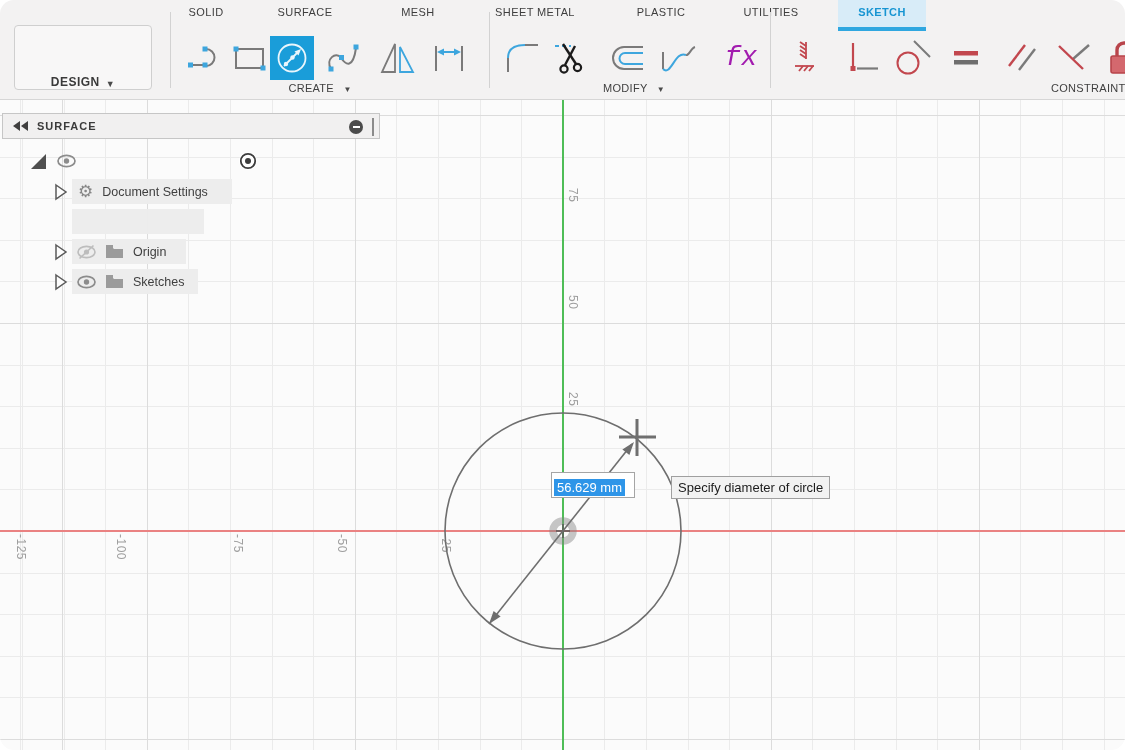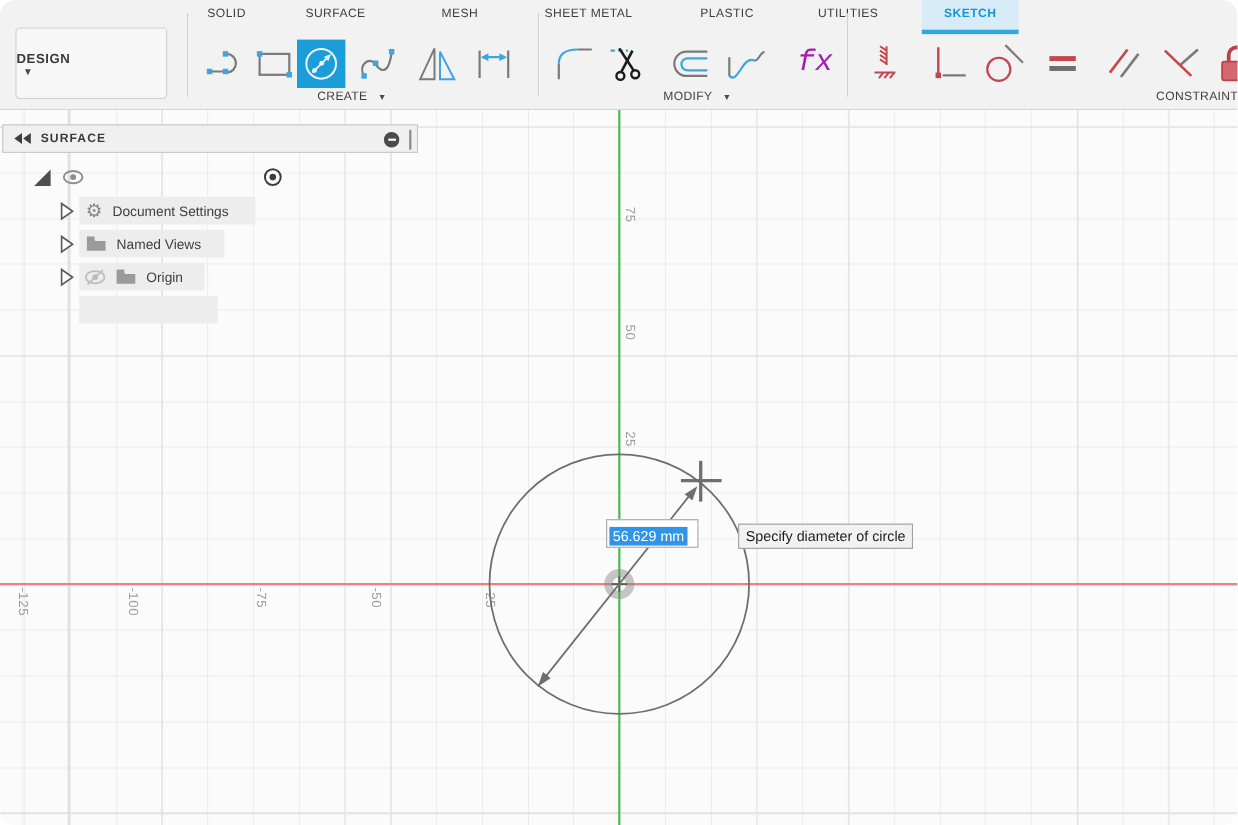--- a/index.html
+++ b/index.html
@@ -12,22 +12,22 @@
             background:#f3f2f2; border-bottom:1px solid #d6d6d6; z-index:30; }
   .tab { position:absolute; top:6px; transform:translateX(-50%);
          font-size:11px; color:#3e3e3e; letter-spacing:.4px; cursor:default; white-space:nowrap; }
   .tab-active-wrap { position:absolute; left:838px; top:0; width:88px; height:31px;
          background:#d8ecf8; }
   .tab-active-wrap .bar { position:absolute; left:0; bottom:0; width:100%; height:4px; background:#2fa7e0; }
   .tab-active-wrap .tab { position:absolute; left:50%; top:6px; color:#1795d2; font-weight:bold; }
 
   .ctx-btn { position:absolute; left:14px; top:25px; width:138px; height:65px;
              background:#f8f7f7; border:1px solid #cfcfcf; border-radius:4px;
-             display:flex; align-items:flex-start; justify-content:center;
-             font-size:12px; font-weight:bold; color:#3a3a3a; letter-spacing:.5px;flex-direction:column; }
+             display:flex; align-items:flex-end; justify-content:center;
+             font-size:12px; font-weight:bold; color:#3a3a3a; letter-spacing:.5px; }
   .caret { font-size:9px; color:#4a4a4a; margin-left:6px; }
 
   .tool { position:absolute; top:36px; width:44px; height:44px;
           display:flex; align-items:center; justify-content:center; }
   .tool.active { background:#1a9dd9; }
   .grp-label { position:absolute; top:82px; transform:translateX(-50%);
                font-size:11px; color:#3f3f3f; letter-spacing:.3px; white-space:nowrap; }
   .grp-label .caret { font-size:8px; }
   .grp-label.noxform { transform:none; }
   .vdiv { position:absolute; top:12px; width:1px; height:76px; background:#d2d2d2; }
@@ -316,49 +316,55 @@
   <div class="pill" style="left:72px; top:179px; width:160px"></div>
   <div class="trow" style="left:0; top:179px">
     <svg width="20" height="22" viewBox="0 0 20 22" style="margin-left:50px">
       <polygon points="6,4 16,11 6,18" fill="#fdfdfd" stroke="#5a5a5a" stroke-width="1.5"></polygon>
     </svg>
     <span class="icon-slot gear-glyph" style="margin-left:8px">⚙</span>
     <span class="tlabel" style="margin-left:9px">Document Settings</span>
   </div>
 
   <div class="pill" style="left:72px; top:209px; width:132px"></div>
-  <div class="trow" style="left:0; top:209px">
+
+  <div class="pill" style="left:72px; top:239px; width:114px"></div>
+  <div class="trow" style="left:0; top:239px">
     <svg width="20" height="22" viewBox="0 0 20 22" style="margin-left:50px">
       <polygon points="6,4 16,11 6,18" fill="#fdfdfd" stroke="#5a5a5a" stroke-width="1.5"></polygon>
     </svg>
+    <span class="icon-slot" style="margin-left:6px">
+      <svg width="21" height="16" viewBox="0 0 20 16">
+        <ellipse cx="10" cy="8" rx="8.5" ry="5.6" fill="none" stroke="#bdbdbd" stroke-width="1.6"></ellipse>
+        <circle cx="10" cy="8" r="2.6" fill="#bdbdbd"></circle>
+        <line x1="3" y1="14.5" x2="17" y2="1.5" stroke="#bdbdbd" stroke-width="1.6"></line>
+      </svg>
+    </span>
     <span class="icon-slot" style="margin-left:8px">
       <svg width="19" height="15" viewBox="0 0 19 15">
           <path d="M1,3 h6 l2,2 h9 v9 H1 z" fill="#9b9b9b"></path>
           <rect x="1" y="1" width="7" height="3" fill="#9b9b9b"></rect>
         </svg>
     </span>
-    <span class="tlabel" style="margin-left:9px">Named Views</span>
-  </div>
-
-  <div class="pill" style="left:72px; top:239px; width:114px"></div>
-  <div class="trow" style="left:0; top:239px">
+    <span class="tlabel" style="margin-left:9px">Origin</span>
+  </div>
+
+  <div class="pill" style="left:72px; top:269px; width:126px"></div>
+  <div class="trow" style="left:0; top:269px">
     <svg width="20" height="22" viewBox="0 0 20 22" style="margin-left:50px">
       <polygon points="6,4 16,11 6,18" fill="#fdfdfd" stroke="#5a5a5a" stroke-width="1.5"></polygon>
     </svg>
     <span class="icon-slot" style="margin-left:6px">
       <svg width="21" height="16" viewBox="0 0 20 16">
-        <ellipse cx="10" cy="8" rx="8.5" ry="5.6" fill="none" stroke="#bdbdbd" stroke-width="1.6"></ellipse>
-        <circle cx="10" cy="8" r="2.6" fill="#bdbdbd"></circle>
-        <line x1="3" y1="14.5" x2="17" y2="1.5" stroke="#bdbdbd" stroke-width="1.6"></line>
+        <ellipse cx="10" cy="8" rx="8.5" ry="5.6" fill="none" stroke="#8c8c8c" stroke-width="1.7"></ellipse>
+        <circle cx="10" cy="8" r="2.7" fill="#8c8c8c"></circle>
       </svg>
     </span>
     <span class="icon-slot" style="margin-left:8px">
       <svg width="19" height="15" viewBox="0 0 19 15">
           <path d="M1,3 h6 l2,2 h9 v9 H1 z" fill="#9b9b9b"></path>
           <rect x="1" y="1" width="7" height="3" fill="#9b9b9b"></rect>
         </svg>
     </span>
-    <span class="tlabel" style="margin-left:9px">Origin</span>
-  </div>
-
-  <div class="pill" style="left:72px; top:269px; width:126px"></div>
+    <span class="tlabel" style="margin-left:9px">Sketches</span>
+  </div>
 
 </div>
 
 </body></html>

